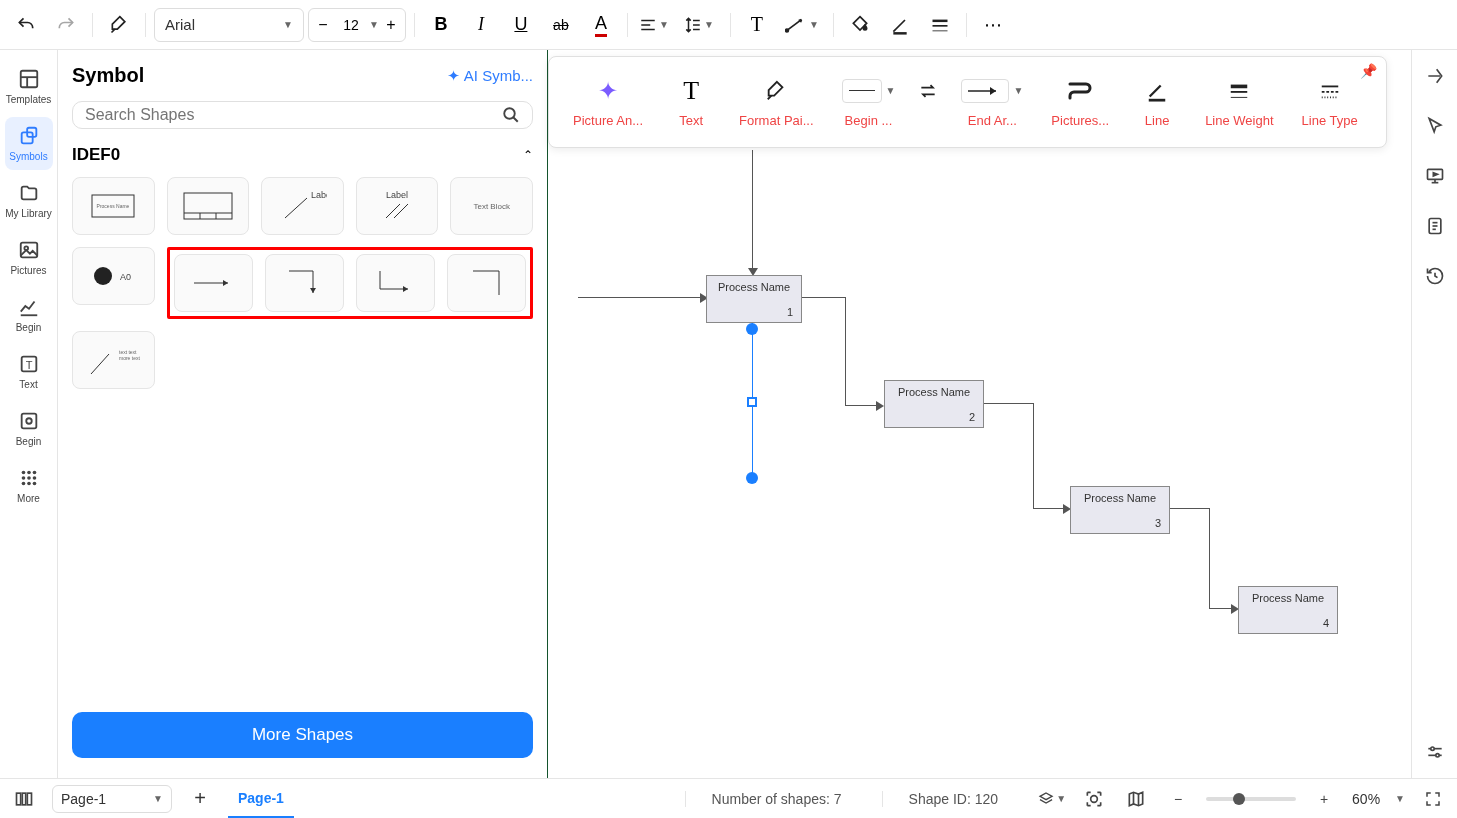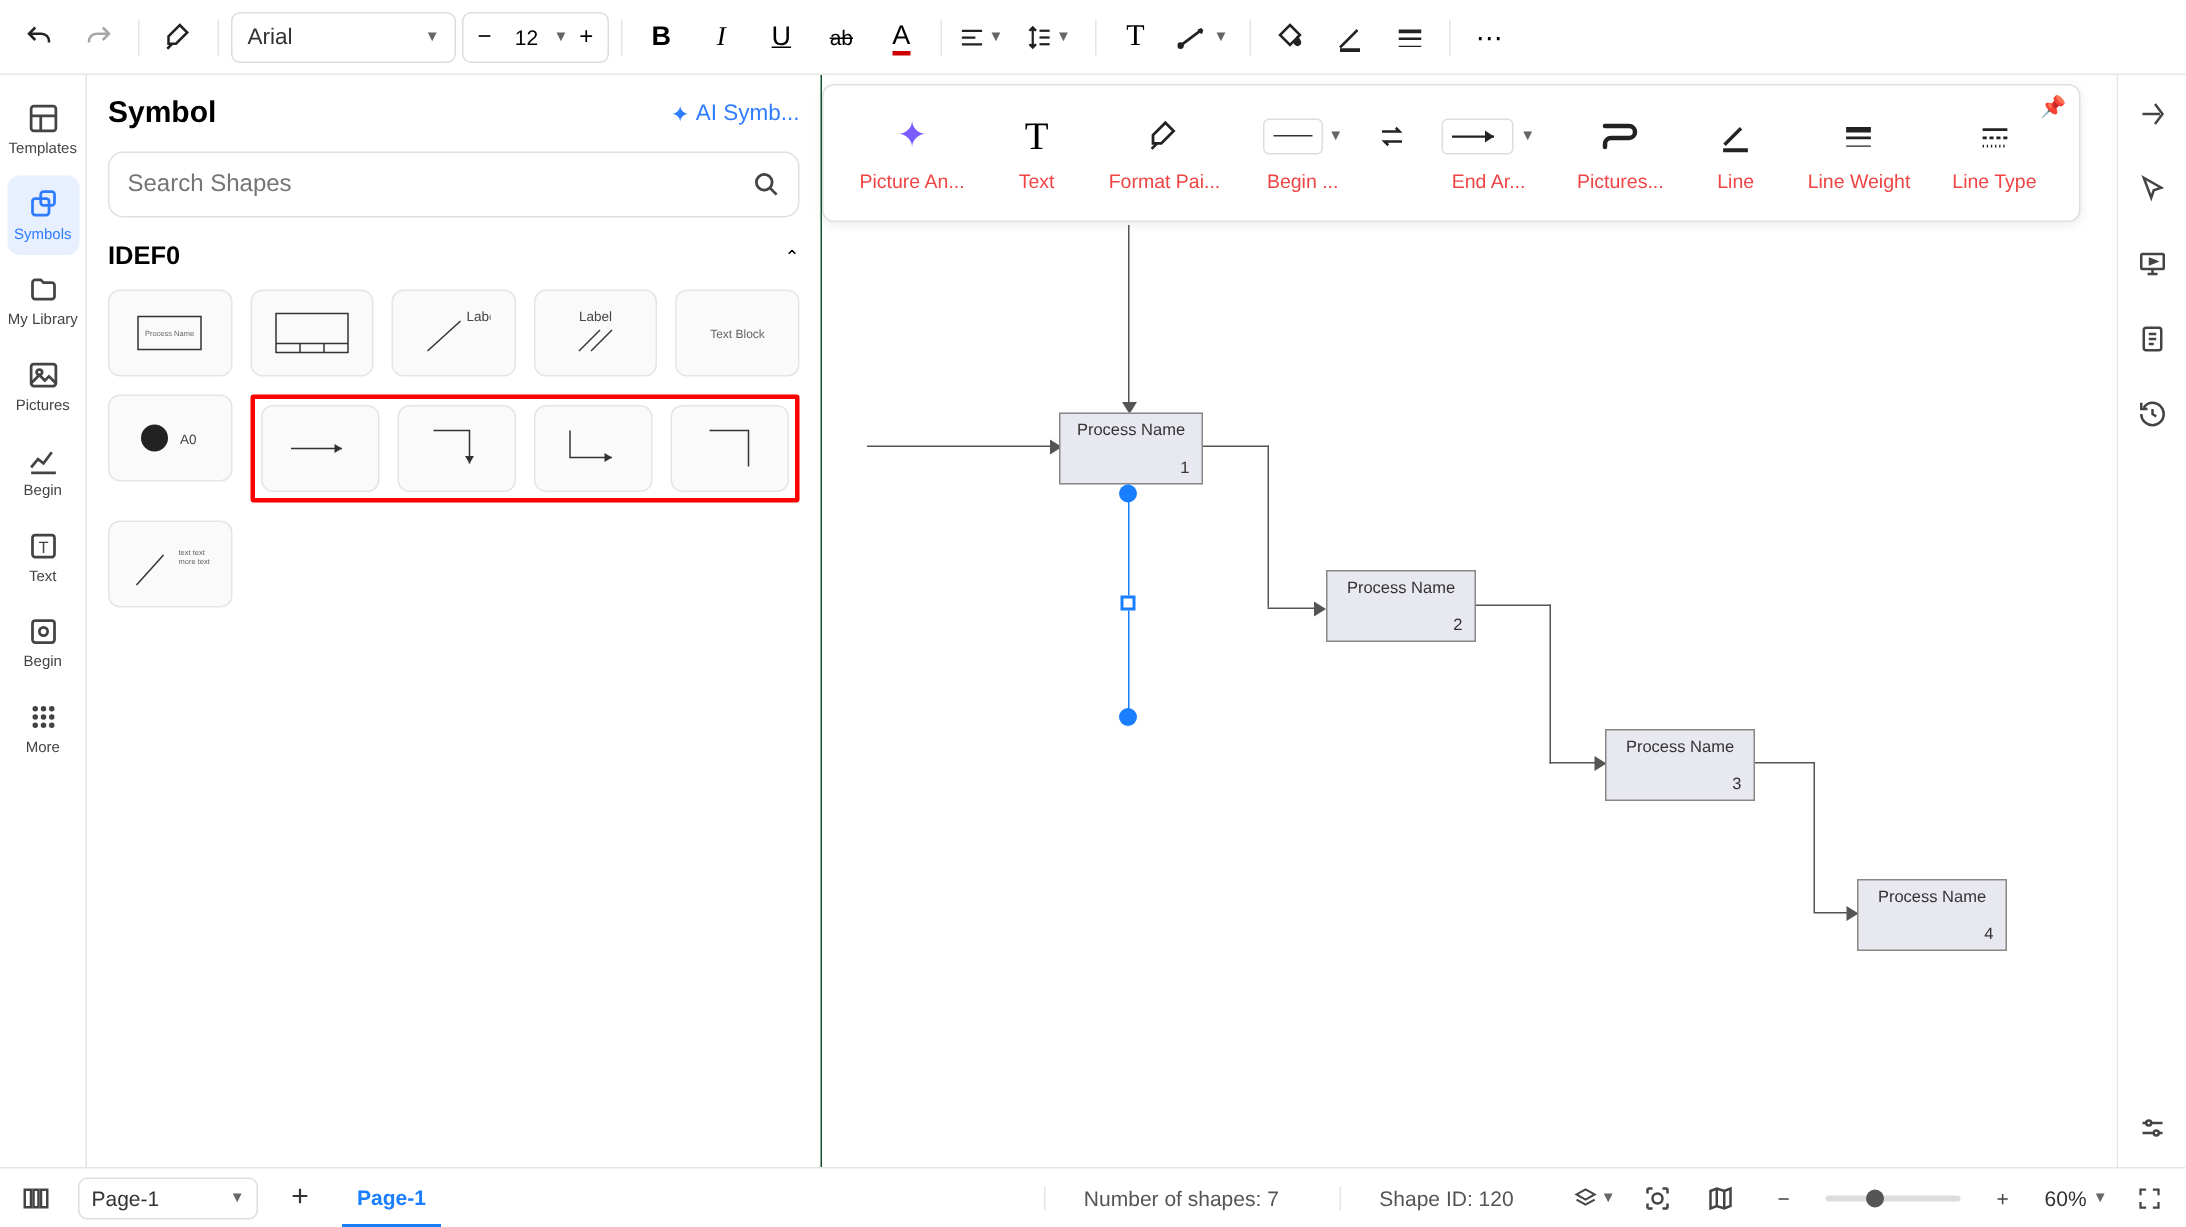--- a/index.html
+++ b/index.html
@@ -25,21 +25,21 @@
 .rail-item.active .rail-label { color: #2e7cff; }
 .rail-item.active svg { stroke: #2e7cff; }
 .rail-label { font-size: 10px; color: #444; text-align: center; }
 .rail-icon { width: 22px; height: 22px; display: flex; align-items: center; justify-content: center; }
 
 
 .symbol-panel { width: 490px; border-right: 1px solid #14532d; display: flex; flex-direction: column; padding: 14px 14px 0; }
 .panel-header { display: flex; justify-content: space-between; align-items: center; margin-bottom: 14px; }
 .panel-title { font-size: 20px; font-weight: 700; }
 .ai-symbol { color: #2e7cff; font-size: 15px; font-weight: 500; cursor: pointer; display: flex; align-items: center; gap: 4px; }
-.search-box { display: flex; align-items: center; height: 44px; border: 1px solid #e0e0e0; border-radius: 10px; padding: 0 12px; margin-bottom: 16px; }
+.search-box { display: flex; align-items: center; height: 28px; border: 1px solid #e0e0e0; border-radius: 10px; padding: 0 12px; margin-bottom: 16px; }
 .search-box input { flex: 1; border: none; outline: none; font-size: 16px; color: #333; }
 .search-icon-btn { font-size: 18px; color: #444; cursor: pointer; }
 .category-header { display: flex; justify-content: space-between; align-items: center; margin-bottom: 12px; cursor: pointer; }
 .category-title { font-size: 17px; font-weight: 700; }
 .shape-grid { display: grid; grid-template-columns: repeat(5, 1fr); gap: 12px; }
 .shape-item { height: 58px; border: 1px solid #e5e5e5; border-radius: 8px; display: flex; align-items: center; justify-content: center; cursor: pointer; background: #fafafa; font-size: 10px; color: #666; position: relative; }
 .hl-wrap { grid-column: 2 / span 4; display: grid; grid-template-columns: repeat(4, 1fr); gap: 12px; border: 3px solid #ff0000; border-radius: 2px; padding: 4px; }
 .more-shapes { margin-top: auto; margin-bottom: 20px; height: 46px; background: #1a7fff; color: #fff; border: none; border-radius: 10px; font-size: 17px; font-weight: 500; cursor: pointer; }
 
 
@@ -70,21 +70,21 @@
 
 .bottom-bar { height: 40px; border-top: 1px solid #e5e5e5; display: flex; align-items: center; padding: 0 10px; gap: 14px; font-size: 14px; color: #333; }
 .bb-page-sel { display: flex; align-items: center; gap: 6px; width: 120px; border: 1px solid #ddd; border-radius: 6px; height: 28px; padding: 0 8px; cursor: pointer; }
 .bb-add { width: 28px; height: 28px; display: flex; align-items: center; justify-content: center; cursor: pointer; font-size: 20px; }
 .bb-tab { color: #1a7fff; font-weight: 600; padding: 0 10px; border-bottom: 2px solid #1a7fff; height: 100%; display: flex; align-items: center; }
 .bb-spacer { flex: 1; }
 .bb-info { color: #555; padding: 0 26px; border-left: 1px solid #e5e5e5; }
 .bb-icon { width: 28px; height: 28px; display: flex; align-items: center; justify-content: center; cursor: pointer; color: #444; }
 .zoom-slider { width: 90px; height: 4px; background: #ddd; border-radius: 2px; position: relative; }
 .zoom-slider .handle { position: absolute; left: 30%; top: -4px; width: 12px; height: 12px; background: #555; border-radius: 50%; }
-.zoom-val { display: flex; align-items: center; gap: 4px; }
+.zoom-val { display: flex; align-items: center; gap: 15px; }
 
 svg { display: block; }
 </style>
 </head>
 <body>
 
 <div class="top-toolbar">
   <div class="tb-btn">
     <svg width="20" height="20" viewBox="0 0 24 24" fill="none" stroke="#222" stroke-width="2">
         <path d="M9 14L4 9l5-5"></path>
@@ -357,20 +357,21 @@
       </div>
 
       <div class="shape-item">
           <svg width="56" height="40" viewBox="0 0 56 40">
             <line x1="6" y1="34" x2="24" y2="14" stroke="#333"></line>
             <text x="34" y="14" font-size="5" fill="#666">text text</text>
             <text x="34" y="20" font-size="5" fill="#666">more text</text>
           </svg>
         </div>
     </div>
+    <button class="more-shapes">More Shapes</button>
   </div>
 
   <div class="canvas-area">
 
     <div class="ctx-toolbar">
       <span class="ctx-pin">📌</span>
       <div class="ctx-item">
         <div class="ctx-icon">
             <span style="color:#7b5cff;font-size:24px">✦</span>
           </div>

